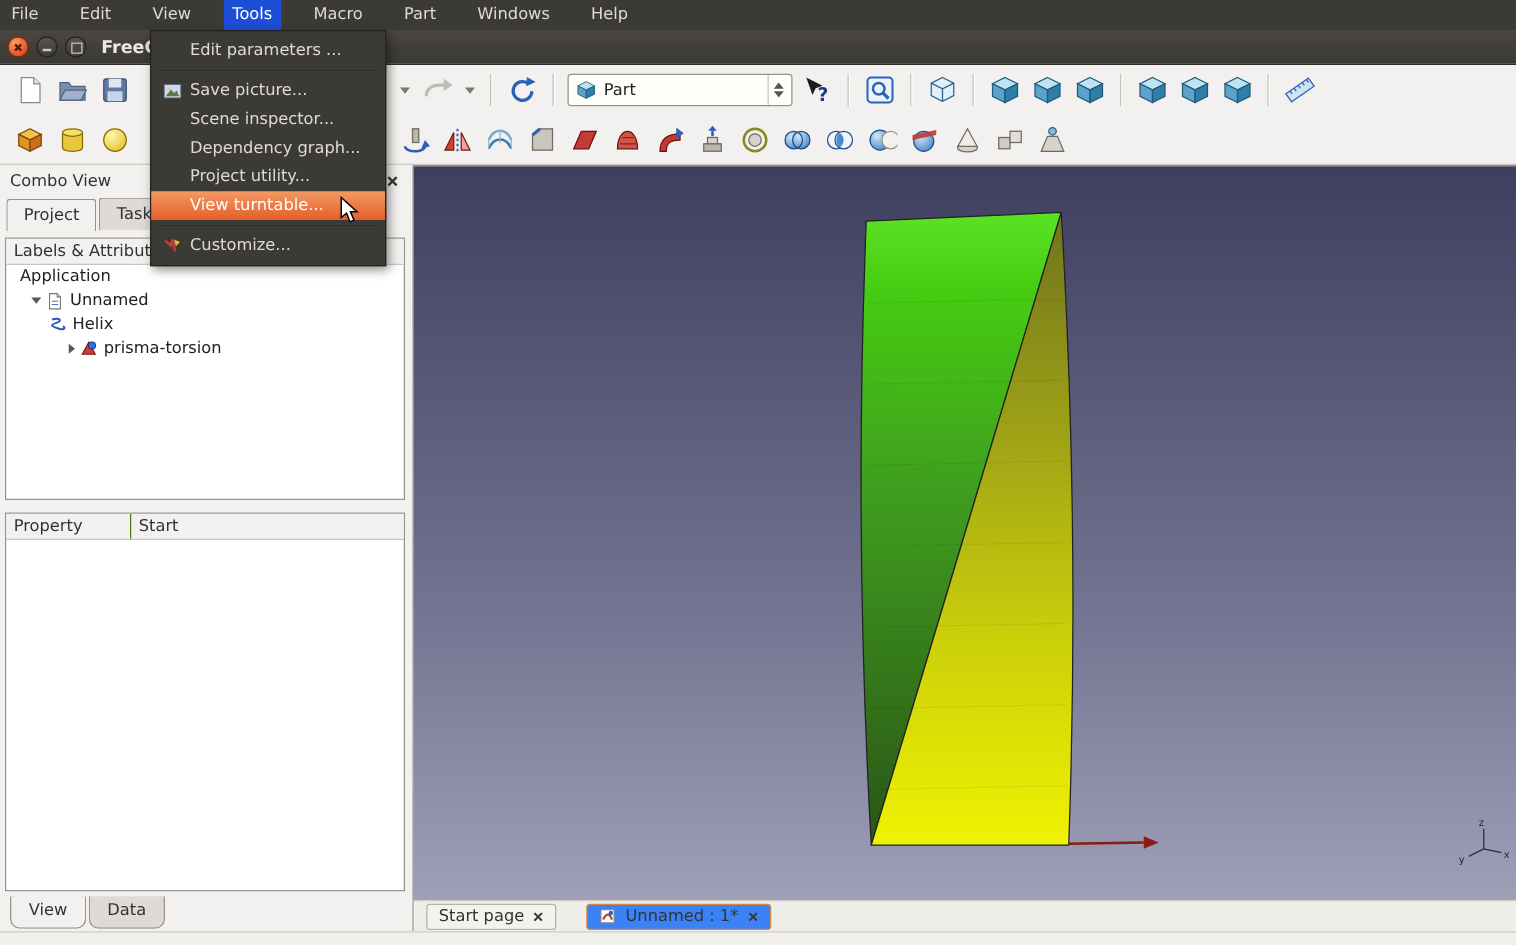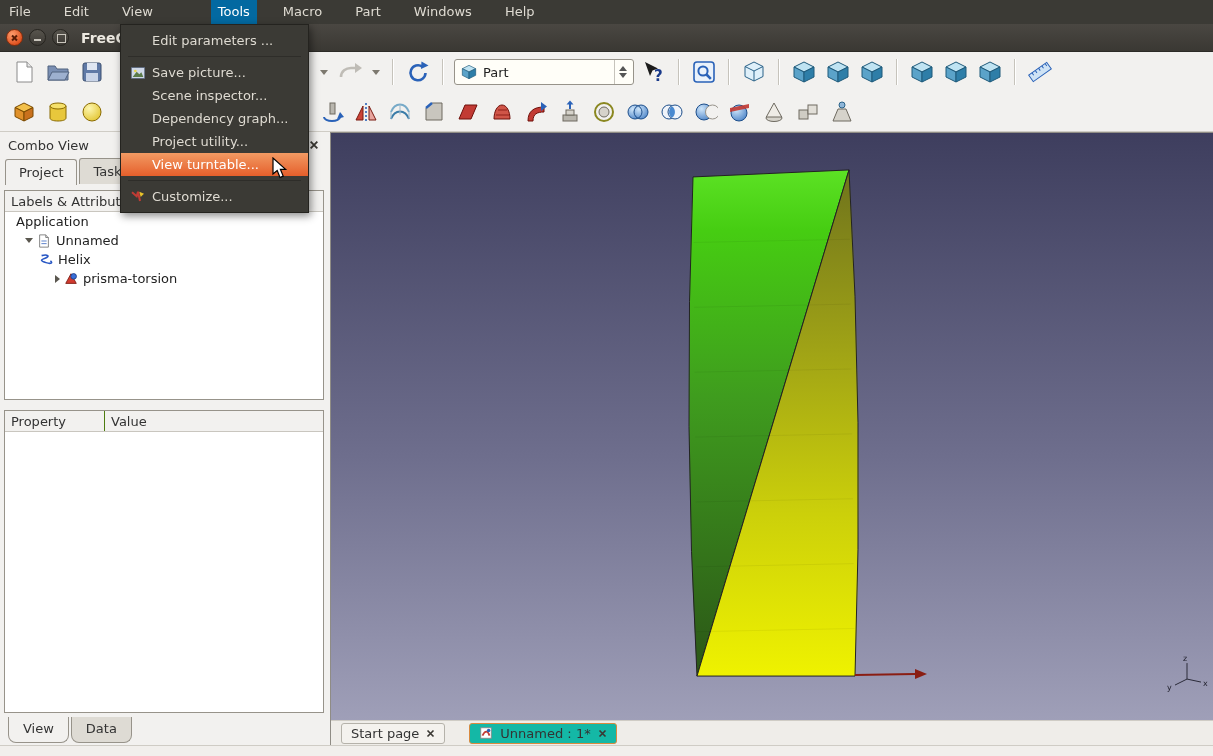--- a/index.html
+++ b/index.html
@@ -5,21 +5,21 @@
   * { box-sizing: border-box; margin: 0; padding: 0; }
   html,body { width:1213px; height:756px; }
   body { font-family: "DejaVu Sans", "Liberation Sans", sans-serif; font-size:13px; background:#f2f1ef; overflow:hidden; }
   .screen { position:relative; width:1213px; height:756px; background:#f2f1ef; overflow:hidden; }
 
   
   .menubar { position:absolute; left:0; top:0; width:100%; height:24px;
     background:var(--menu-bg,#3b3a35); color:var(--menu-fg,#dfdbd2);
     display:flex; align-items:stretch; padding-left:2px; z-index:20;gap:19px; }
   .mi { padding:4px 7px; cursor:default; }
-  .mi.open { background:#0369a1; color:#fff;margin-left:32px; }
+  .mi.open { background:#1d4ed8; color:#fff; }
 
   
   .titlebar { position:absolute; left:0; top:24px; width:100%; height:28px;
     background:linear-gradient(180deg,#4a4742,#3a3833); display:flex; align-items:center;
     color:#ece8e0; font-weight:bold; font-size:14px; z-index:5; border-bottom:1px solid #2c2b27; }
   .wbtn { width:17px; height:17px; border-radius:50%; margin-left:6px; position:relative; }
   .wbtn.close { background:radial-gradient(circle at 35% 30%, #ff9d6d, #dd4f1d 75%); border:1px solid #7e2d0e; }
   .wbtn.close::after { content:""; position:absolute; left:4px; top:7px; width:7px; height:2px; background:#5a1c05; transform:rotate(45deg); }
   .wbtn.close::before { content:""; position:absolute; left:4px; top:7px; width:7px; height:2px; background:#5a1c05; transform:rotate(-45deg); }
   .wbtn.gray { background:linear-gradient(180deg,#57544d,#3d3a35); border:1px solid #26241f; }
@@ -77,21 +77,21 @@
   
   .vwrap { position:absolute; left:331px; top:132px; width:882px; height:613px; }
   .vp3d { position:absolute; left:0; top:0; right:0; bottom:25px;
     background:linear-gradient(180deg, var(--vp-top,#3e3e5e) 0%, var(--vp-mid,#6e6e8d) 55%, var(--vp-bottom,#9f9fb8) 100%);
     border-top:1px solid #8f8c85; }
   .scene { position:absolute; left:0; top:0; width:100%; height:100%; }
   .mdibar { position:absolute; left:0; right:0; bottom:0; height:25px; background:#efede9;
     border-top:1px solid #cfccc5; display:flex; align-items:center; gap:24px; padding-left:10px; }
   .mtab { display:flex; align-items:center; gap:7px; height:21px; padding:2px 9px;
     border:1px solid #b5b2aa; border-radius:3px; background:#f4f2ee; color:#333; }
-  .mtab.active { background:#14b8a6; border-color:#d98a3f; }
+  .mtab.active { background:#3b82f6; border-color:#d98a3f; }
 
   
   .status { position:absolute; left:0; top:745px; width:100%; height:11px; background:#f1efec; border-top:1px solid #cfccc5; }
 
   
   .menu { position:absolute; left:120px; top:24px; width:189px; background:var(--menu-bg,#3b3a35);
     border:1px solid #24231f; box-shadow:2px 3px 8px rgba(0,0,0,.45); padding:4px 0; z-index:50;
     color:var(--menu-fg,#dfdbd2); }
   .mitem { display:flex; align-items:center; height:23px; padding:0 14px 0 6px; }
   .mitem .mico { width:22px; height:18px; display:flex; align-items:center; justify-content:center; margin-right:3px; flex:0 0 auto; }
@@ -528,21 +528,21 @@
         <svg class="i14" style="margin-left:4px">
             <use href="#s-feat"></use>
           </svg>
         <span class="tl bold">prisma-torsion</span>
       </div>
     </div>
 
     <div class="prop-box">
       <div class="ph">
         <div class="c1">Property</div>
-        <div class="c2">Value</div>
+        <div class="c2">Start</div>
       </div>
     </div>
 
     <div class="cv-btabs">
       <span class="cv-btab active">View</span>
       <span class="cv-btab">Data</span>
     </div>
   </div>
 
   <div class="vwrap">

